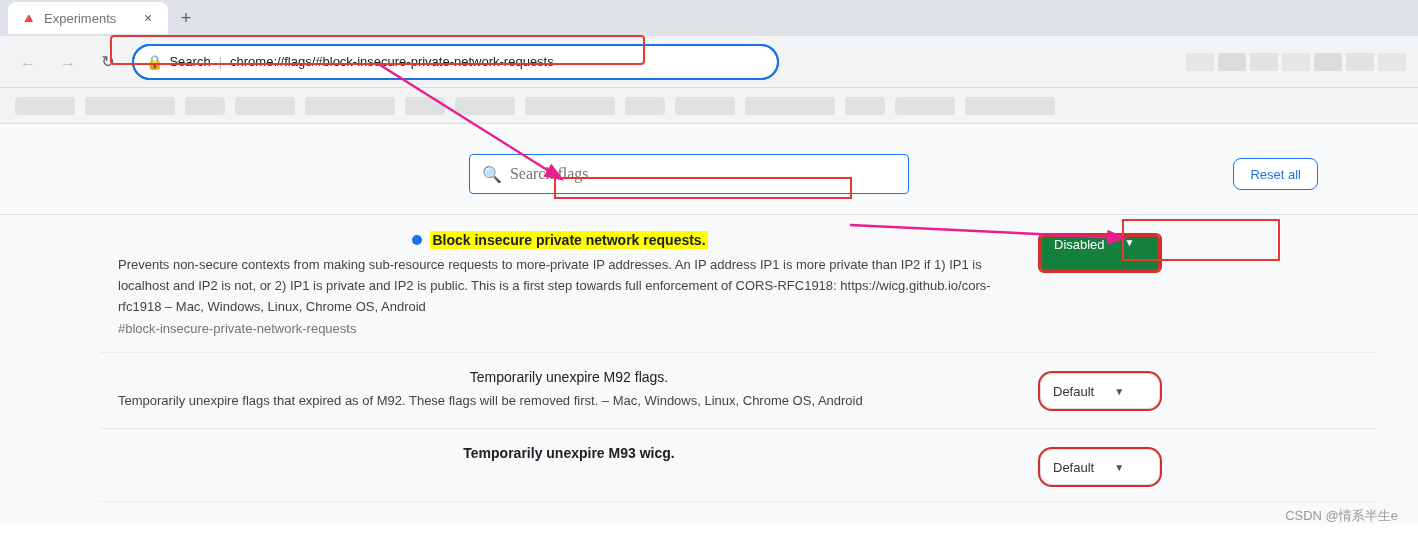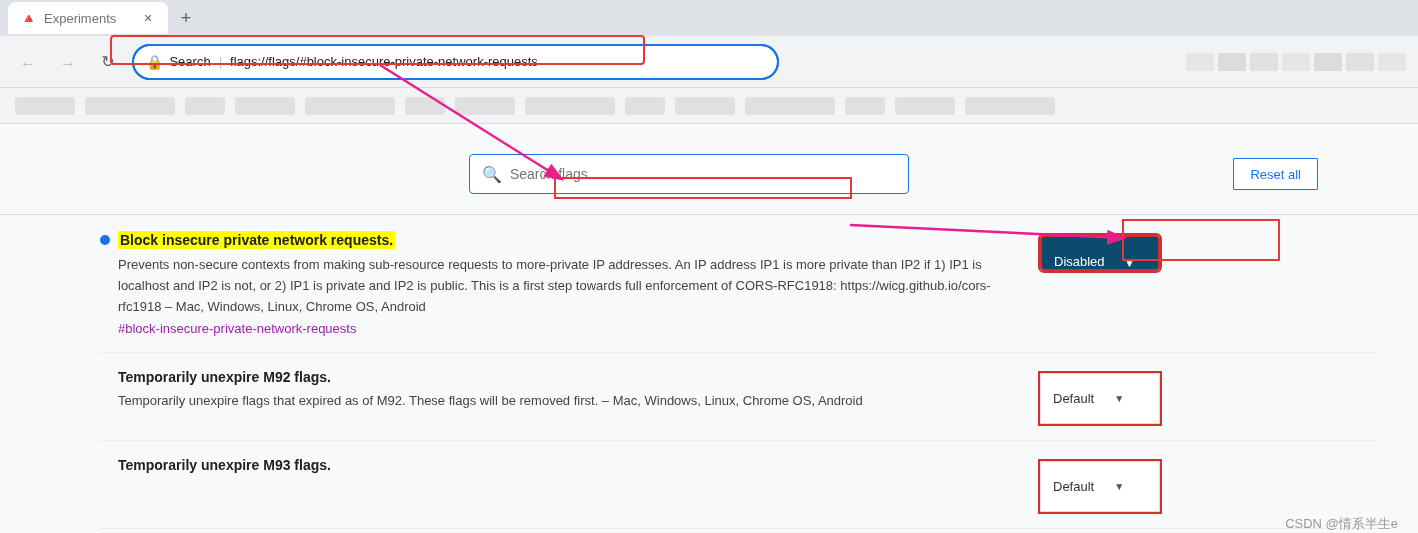--- a/index.html
+++ b/index.html
@@ -149,30 +149,31 @@
       padding: 0 12px;
       gap: 8px;
     }
     .search-icon {
       color: #5f6368;
       font-size: 16px;
     }
     .search-input {
       border: none;
       outline: none;
-      font-size: 14px;
+      font-size: 16px;
       color: #be185d;
       flex: 1;
       background: transparent;
+      font-family: Liberation Serif, serif;
     }
     .reset-all-btn {
       height: 32px;
       padding: 0 16px;
       border: 1px solid #1a73e8;
-      border-radius: 1px;
+      border-radius: 8px;
       background: #fff;
       color: #1a73e8;
       font-size: 13px;
       cursor: pointer;
       margin-left: auto;
       margin-right: 40px;
     }
 
     
     .divider {
@@ -199,20 +200,21 @@
     .flag-info {
       flex: 1;
       max-width: 920px;
     }
 
     .flag-title-row {
       display: flex;
       align-items: center;
       gap: 8px;
       margin-bottom: 6px;
+      justify-content: center;
     }
 
     .flag-dot {
       width: 10px;
       height: 10px;
       border-radius: 50%;
       background: #1a73e8;
       flex-shrink: 0;
     }
 
@@ -240,42 +242,42 @@
       margin-top: 4px;
     }
 
     .flag-control {
       flex-shrink: 0;
       margin-top: 4px;
     }
 
     .flag-select-disabled {
       display: flex;
-      align-items: flex-end;
-      background: #0c4a6e;
+      align-items: flex-start;
+      background: #15803d;
       color: #fff;
       border: 2px solid #d32f2f;
       border-radius: 4px;
       height: 36px;
       padding: 0 12px;
       font-size: 13px;
       cursor: pointer;
       gap: 20px;
       min-width: 120px;
       outline: 2px solid #d32f2f;
     }
 
     .flag-select-default {
       display: flex;
       align-items: center;
       background: #fff;
       color: #333;
       border: 1px solid #dadce0;
-      border-radius: 0;
-      height: 51px;
+      border-radius: 12px;
+      height: 36px;
       padding: 0 12px;
       font-size: 13px;
       cursor: pointer;
       gap: 20px;
       min-width: 120px;
       outline: 2px solid #d32f2f;
     }
 
     .select-arrow {
       font-size: 10px;
@@ -299,21 +301,21 @@
       right: 20px;
       font-size: 13px;
       color: #999;
     }
 
     .flag-item-first {
       position: relative;
     }
 
     .hash-link {
-      color: #a21caf;
+      color: #737373;
       text-decoration: none;
       font-size: 13px;
     }
 
     
     .bm-placeholder {
       width: 60px;
       height: 18px;
       background: #e0e0e0;
       border-radius: 3px;
@@ -339,21 +341,21 @@
 
   <div class="nav-bar">
     <div class="nav-btn disabled">←</div>
     <div class="nav-btn disabled">→</div>
     <div class="nav-btn">↻</div>
 
     <div class="address-bar">
       <span class="address-bar-lock">🔒</span>
       <span class="address-bar-site">Search</span>
       <span class="address-bar-sep">|</span>
-      <span class="address-bar-url">flags://flags/#block-insecure-private-network-requests</span>
+      <span class="address-bar-url">chrome://flags/#block-insecure-private-network-requests</span>
     </div>
 
     <div style="flex:1; display:flex; justify-content:flex-end; align-items:center; gap:4px; opacity:0.3;">
       <div style="width:28px;height:18px;background:#ccc;border-radius:2px;"></div>
       <div style="width:28px;height:18px;background:#aaa;border-radius:2px;"></div>
       <div style="width:28px;height:18px;background:#bbb;border-radius:2px;"></div>
       <div style="width:28px;height:18px;background:#ccc;border-radius:2px;"></div>
       <div style="width:28px;height:18px;background:#aaa;border-radius:2px;"></div>
       <div style="width:28px;height:18px;background:#bbb;border-radius:2px;"></div>
       <div style="width:28px;height:18px;background:#ccc;border-radius:2px;"></div>
@@ -408,37 +410,37 @@
             <span>Disabled</span>
             <span class="select-arrow">▼</span>
           </div>
         </div>
       </div>
 
       <div class="flag-item">
         <div class="flag-info">
           <div class="flag-title-row">
             <span style="width:10px;height:10px;flex-shrink:0;"></span>
-            <span style="font-size:14px;font-weight:700;color:#202124;">Temporarily unexpire M92 flags.</span>
+            <span style="font-size:14px;font-weight:400;color:#202124;">Temporarily unexpire M92 flags.</span>
           </div>
           <p class="flag-description">Temporarily unexpire flags that expired as of M92. These flags will be removed first. – Mac, Windows, Linux, Chrome OS, Android</p>
         </div>
         <div class="flag-control">
           <div class="flag-select-default">
             <span>Default</span>
             <span class="select-arrow" style="color:#555;">▼</span>
           </div>
         </div>
       </div>
 
       <div class="flag-item">
         <div class="flag-info">
           <div class="flag-title-row">
             <span style="width:10px;height:10px;flex-shrink:0;"></span>
-            <span style="font-size:14px;font-weight:600;color:#202124;">Temporarily unexpire M93 flags.</span>
+            <span style="font-size:14px;font-weight:600;color:#202124;">Temporarily unexpire M93 wicg.</span>
           </div>
         </div>
         <div class="flag-control">
           <div class="flag-select-default">
             <span>Default</span>
             <span class="select-arrow" style="color:#555;">▼</span>
           </div>
         </div>
       </div>
 
@@ -457,15 +459,15 @@
       <marker id="arrowhead-pink" markerWidth="8" markerHeight="8" refX="6" refY="3" orient="auto">
         <path d="M0,0 L0,6 L8,3 z" fill="#e91e8c"></path>
       </marker>
     </defs>
 
     <line x1="380" y1="65" x2="560" y2="178" stroke="#e91e8c" stroke-width="2.5" marker-end="url(#arrowhead-pink)"></line>
 
     <line x1="850" y1="225" x2="1122" y2="238" stroke="#e91e8c" stroke-width="2.5" marker-end="url(#arrowhead-pink)"></line>
   </svg>
 
-  <div class="watermark" style="position:absolute;bottom:0;right:20px;font-size:13px;color:#999;z-index:10;">CSDN @情系半生e</div>
+  <div class="watermark" style="position:absolute;bottom:8px;right:20px;font-size:13px;color:#999;z-index:10;">CSDN @情系半生e</div>
 
 </div>
 
 </body></html>

